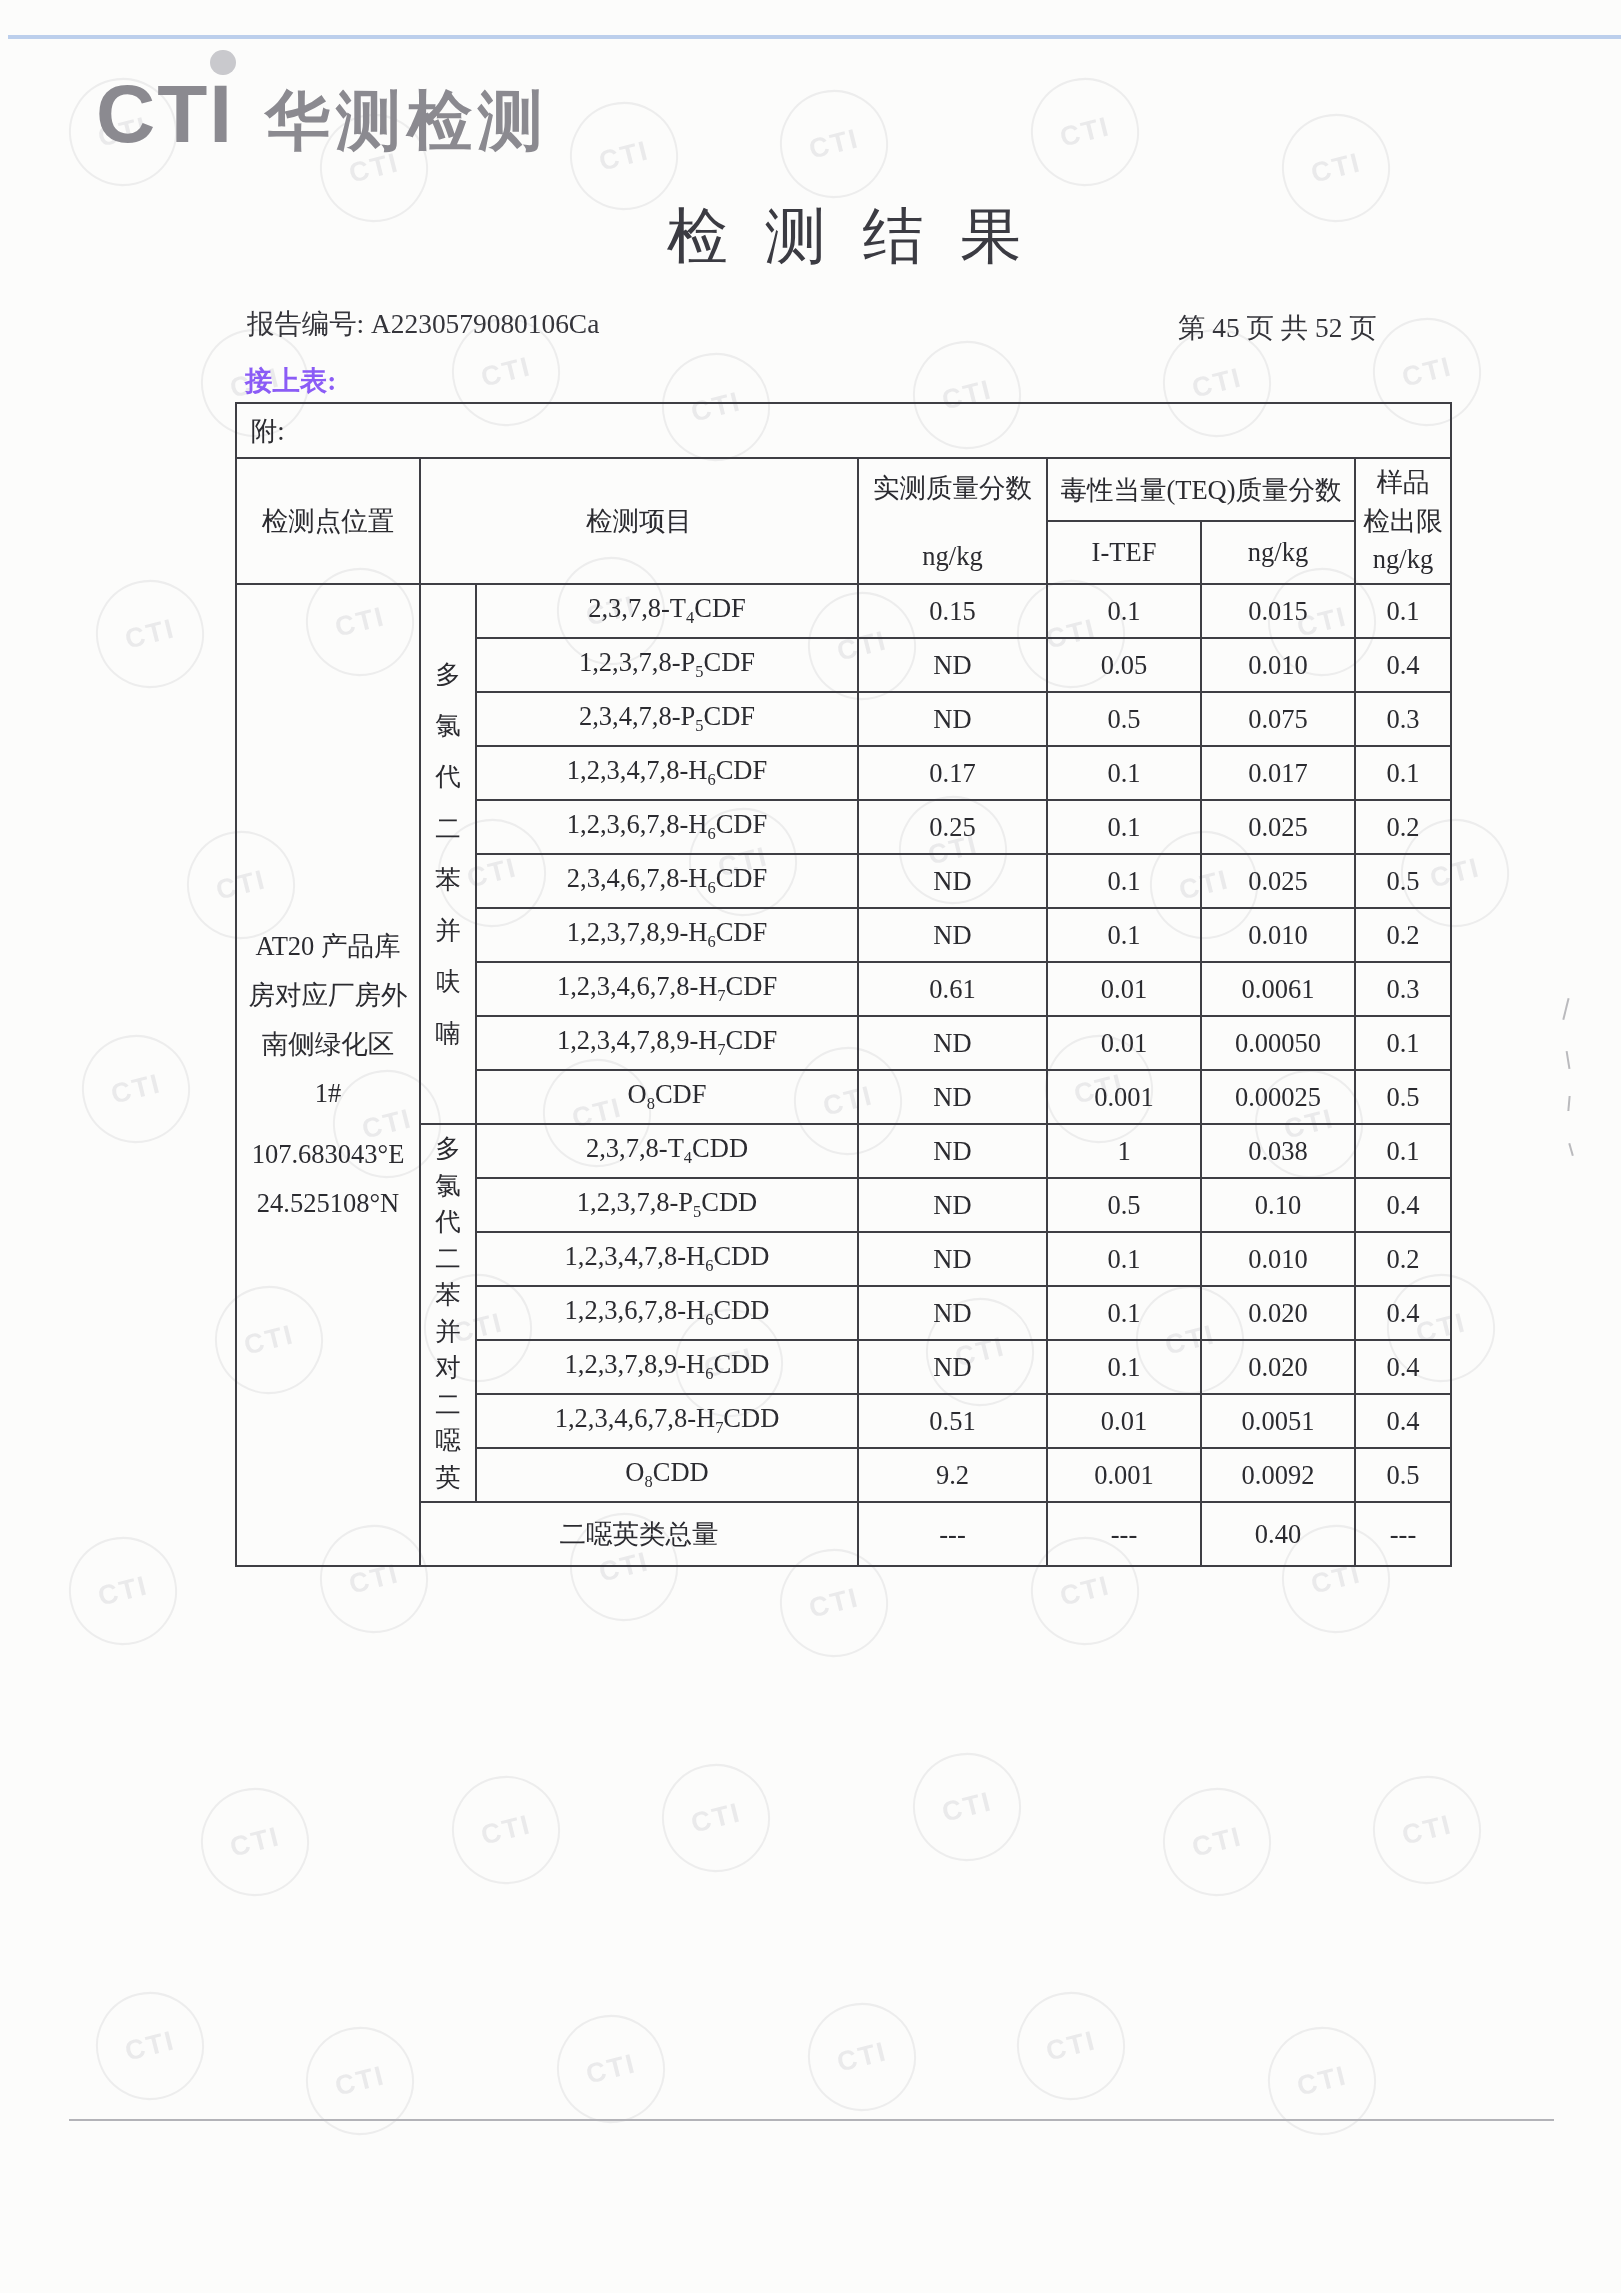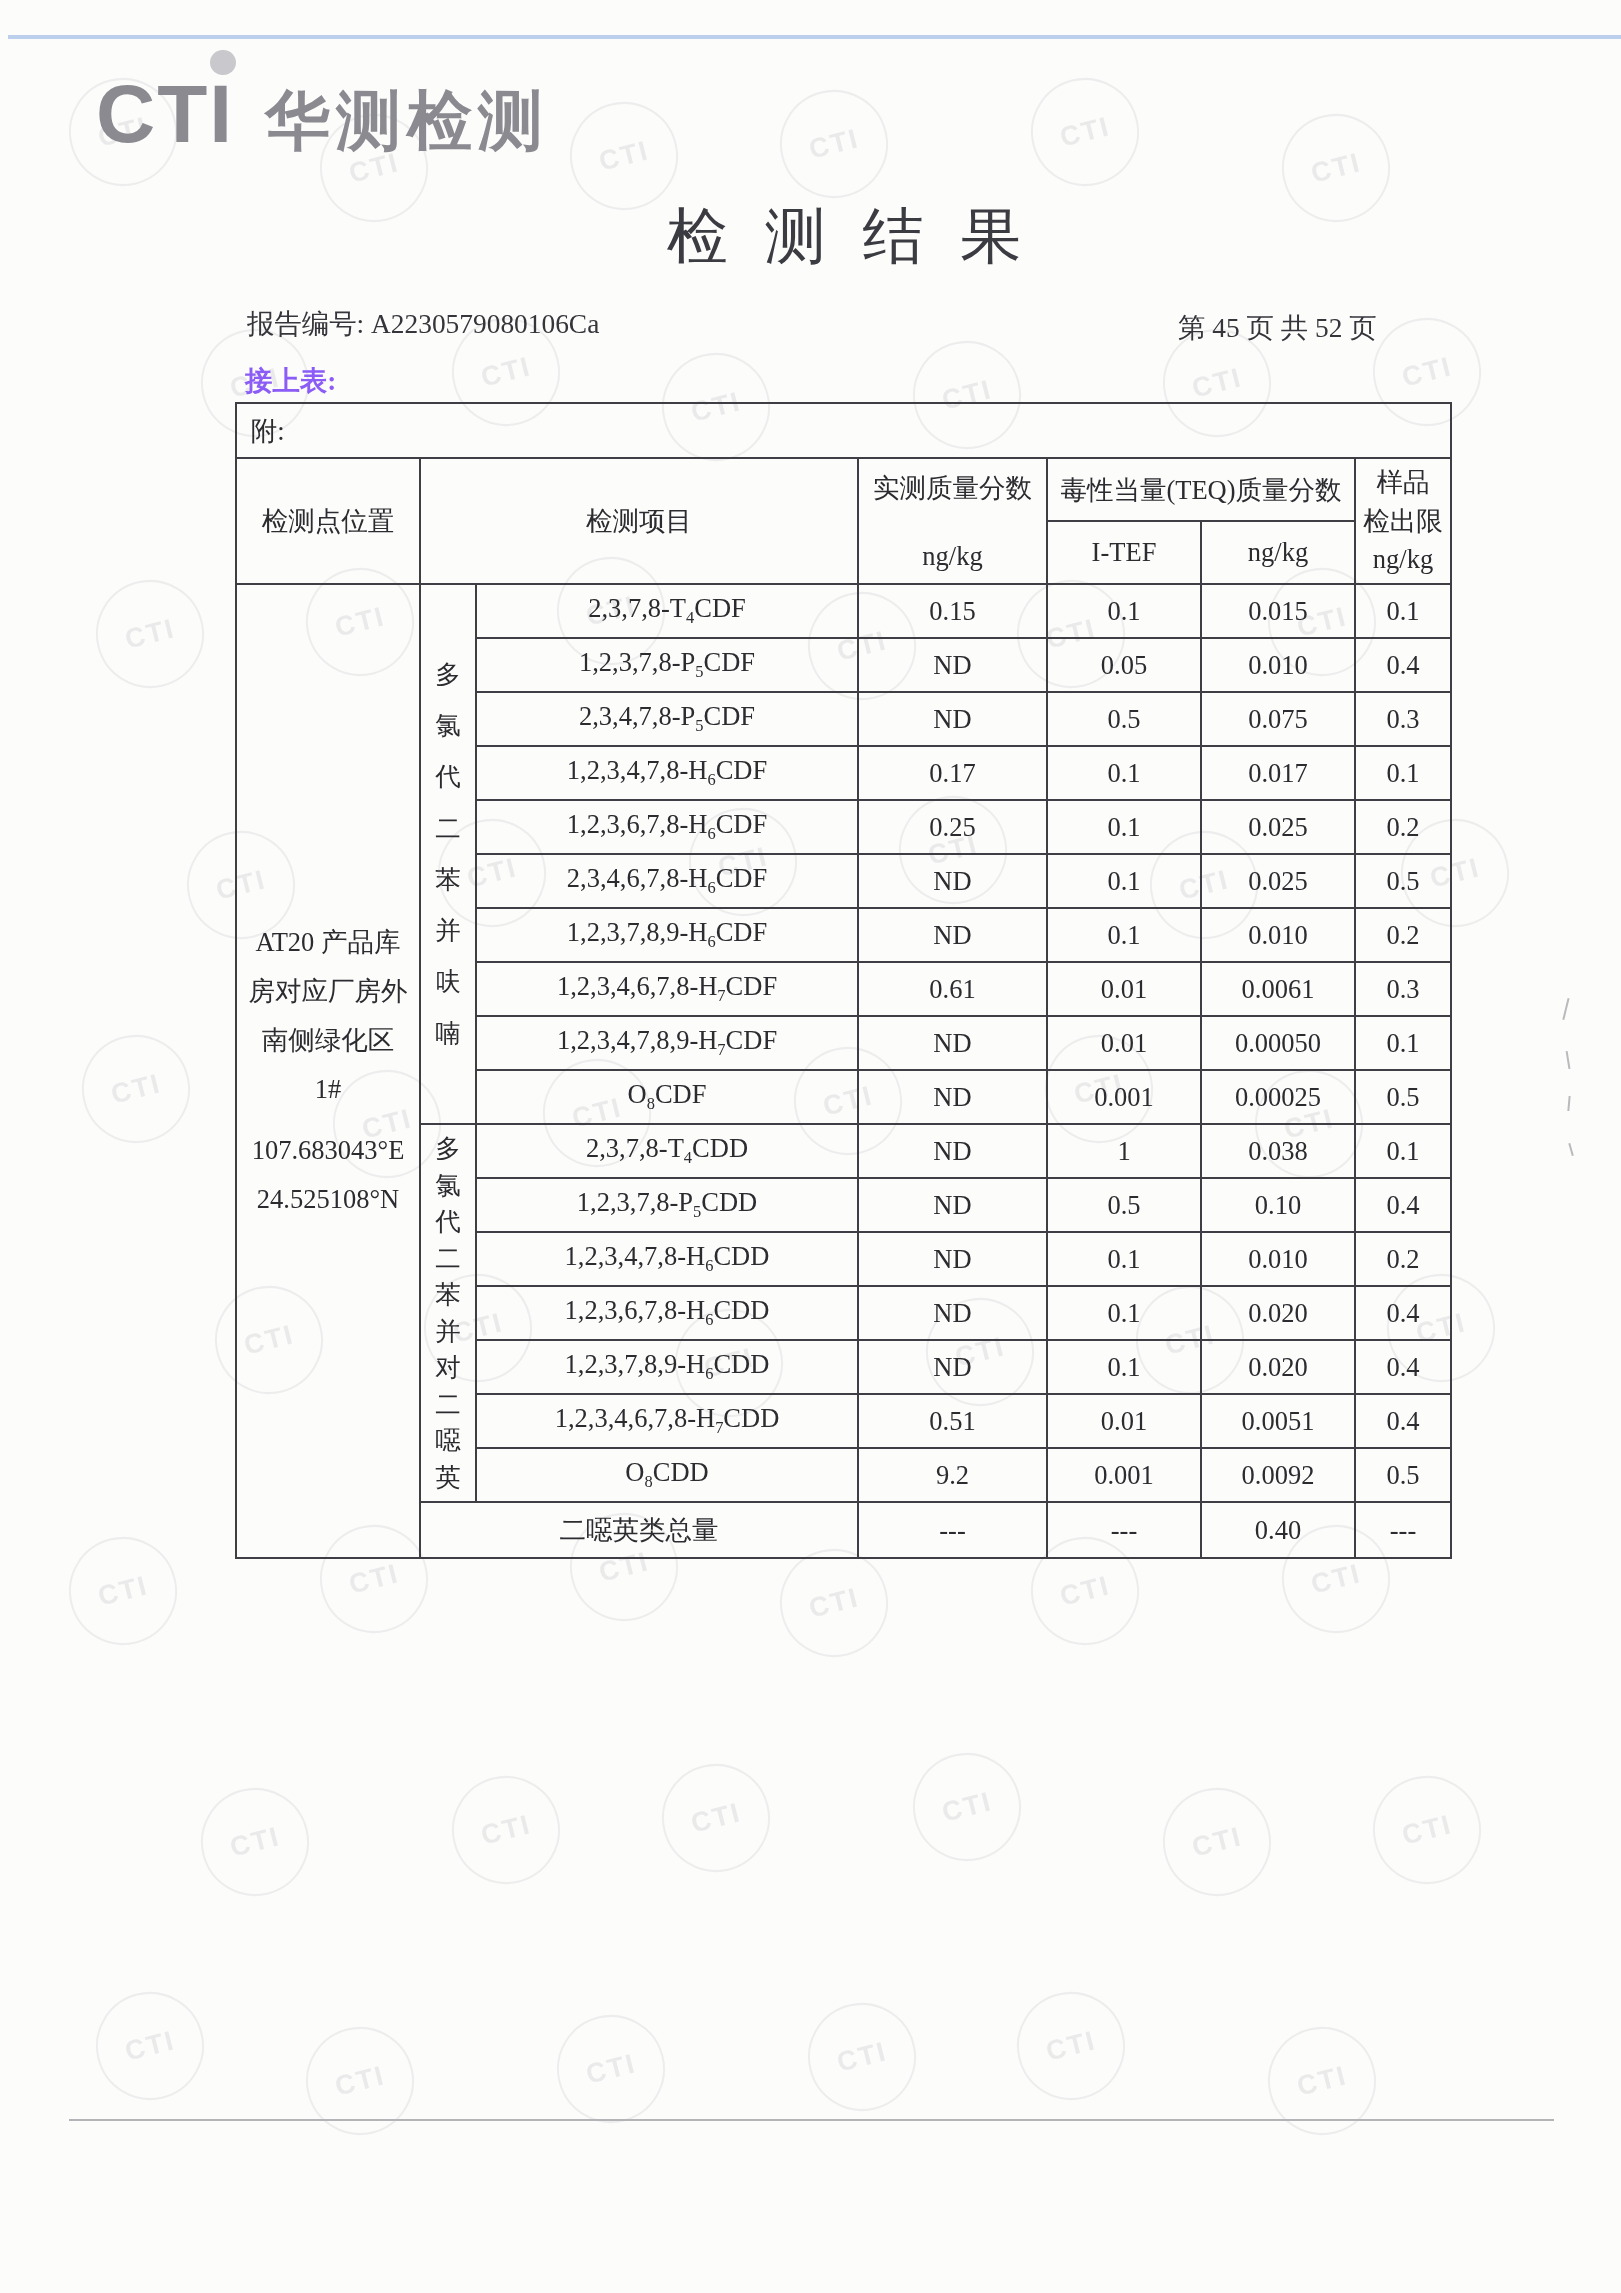--- a/index.html
+++ b/index.html
@@ -49,21 +49,21 @@
     border:2px solid #3e3e44; text-align:center; vertical-align:middle;
     font-size:26.5px; color:#2b2b30; padding:0 3.9px;
   }
   .report-table { border:2.9px solid #3e3e44; }
   .note-cell { height:55px; text-align:left !important; padding-left:13.7px !important; font-size:27.4px; }
   .hrow1 td { height:63px; }
   .hrow2 td { height:63px; }
   .hdr-line2 { margin-top:35px; }
   .limit-hdr div { line-height:1.45; }
   .data-row td { height:54px; }
-  .total-row td { height:56px; }
+  .total-row td { height:64px; }
   .loc-cell { font-size:25.5px; padding:0 2px !important; }
   .loc-line { line-height:49px; }
   .coord-first { margin-top:11.8px; }
   .group-cell { position:relative; }
   .group-inner {
     position:absolute; inset:0; display:flex; flex-direction:column;
     align-items:center; justify-content:space-evenly; font-size:25.5px;
   }
   .group-inner.g0 { padding:51px 0; }
   .gchar { line-height:1; }

